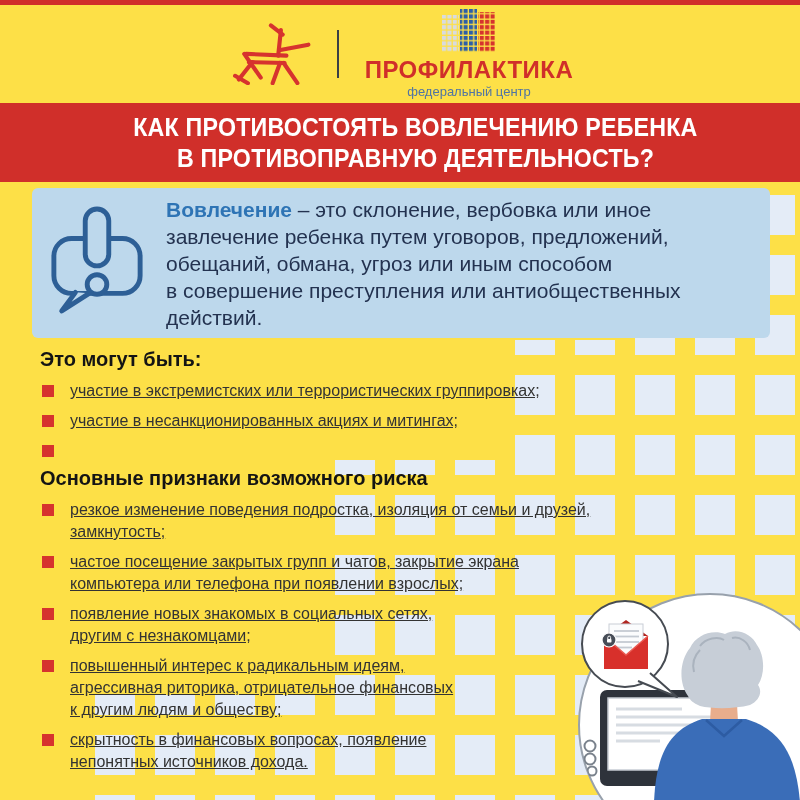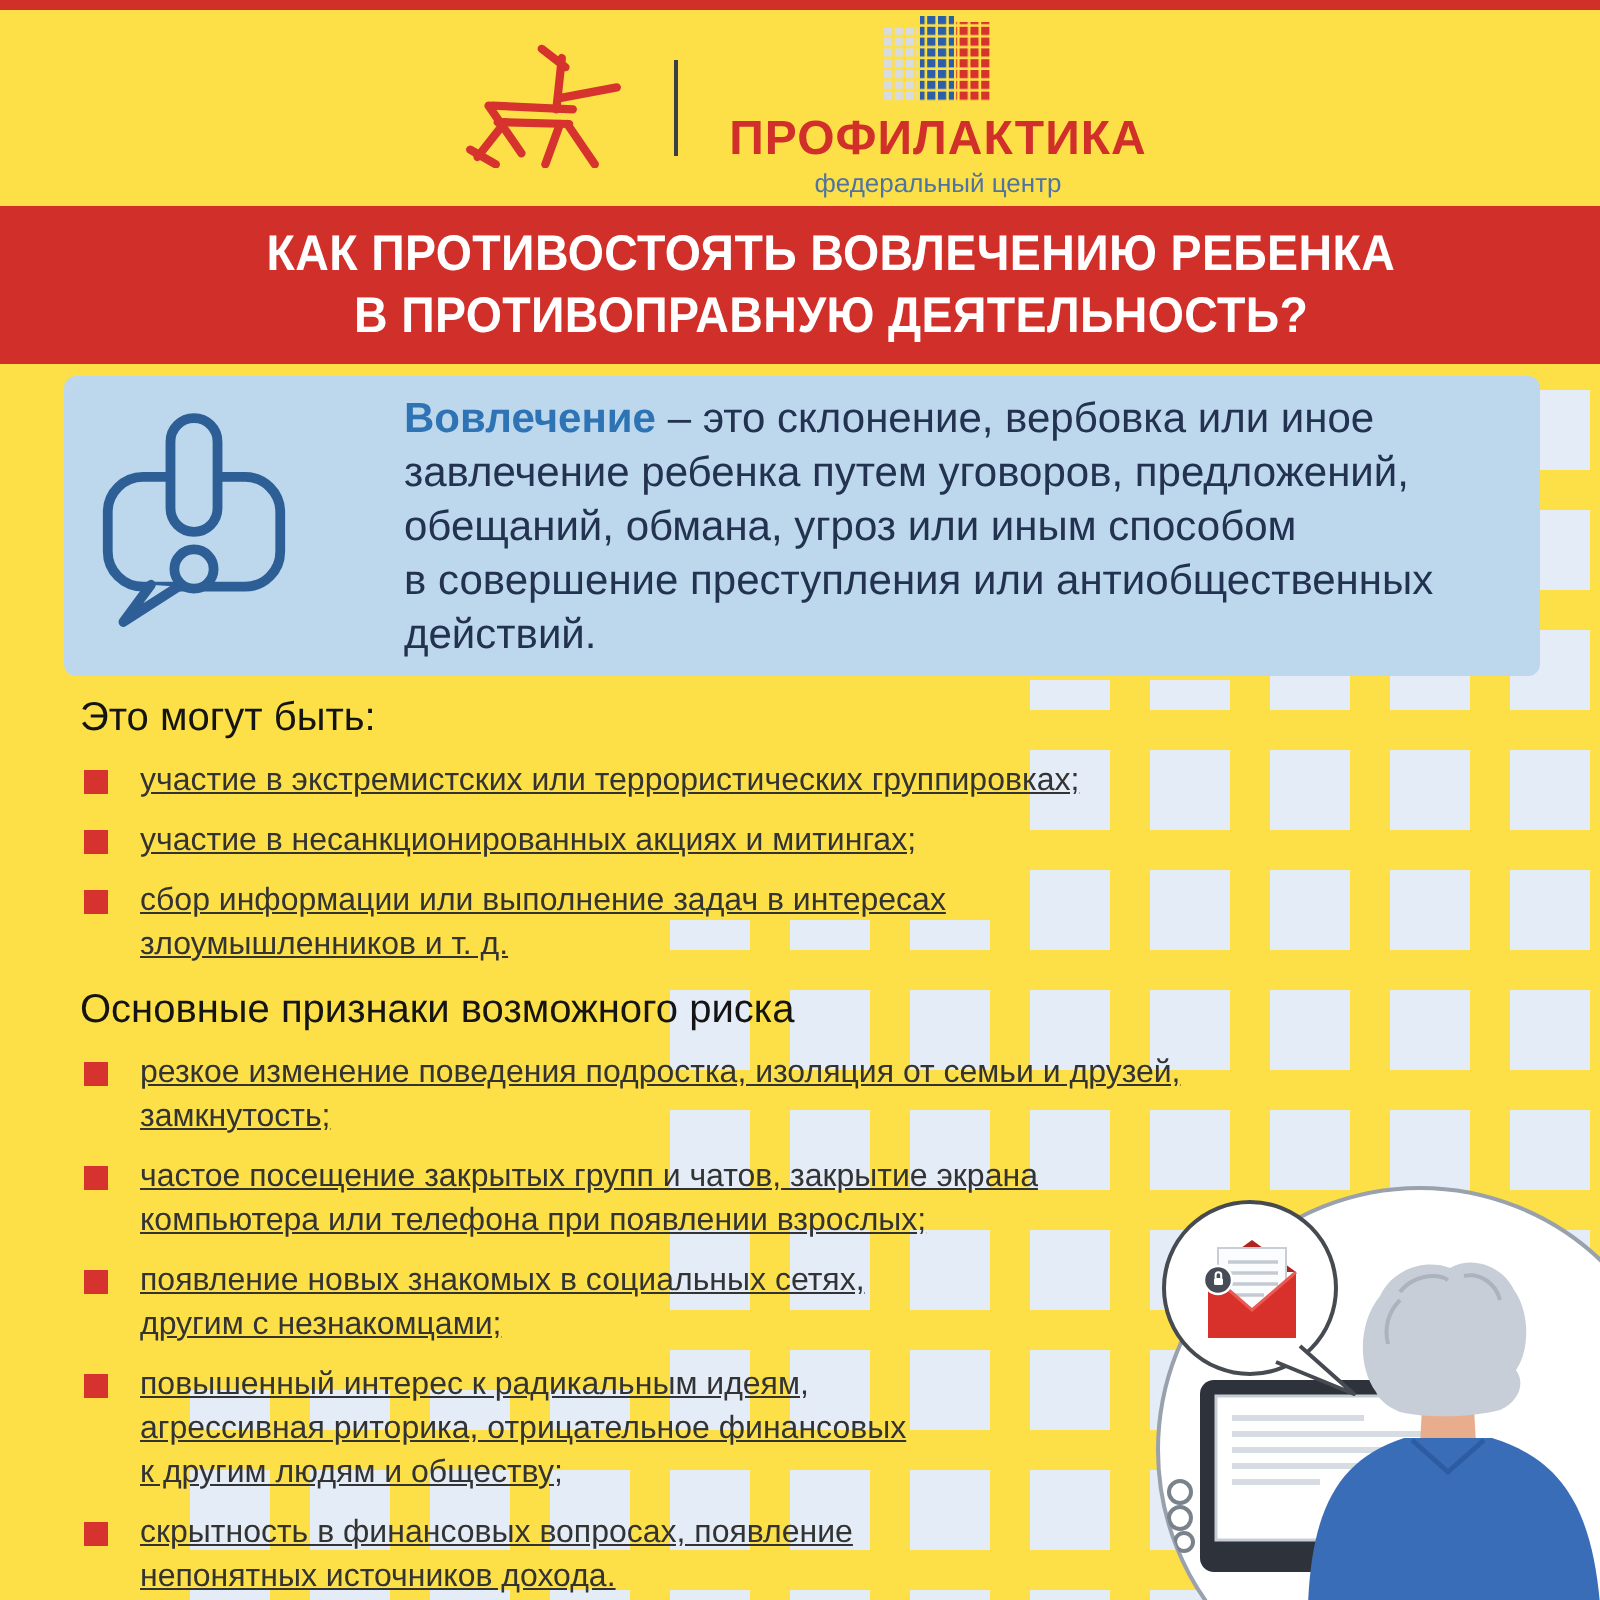--- a/index.html
+++ b/index.html
@@ -23,29 +23,29 @@
   .brand-sub { color: #4f74a3; font-size: 13px; margin-top: 1px; }
 
   
   .title-band { position: absolute; top: 103px; left: 0; width: 800px; height: 79px; background: #d02f2a;
                 display: flex; flex-direction: column; align-items: center; justify-content: center; z-index: 2; padding-left: 31px; }
   .title-line { color: #ffffff; font-size: 25px; font-weight: 800; line-height: 31px;
                 white-space: nowrap; transform: scaleX(0.93); letter-spacing: 0.2px; }
 
   
   .definition-panel { position: absolute; top: 188px; left: 32px; width: 738px; height: 150px;
-                      background: #bdd8ec; border-radius: 6px; display: flex; align-items: center; z-index: 2; gap: 36px; }
+                      background: #bdd8ec; border-radius: 6px; display: flex; align-items: center; z-index: 2; }
   .alert-icon { flex: none; margin: 0 20px 0 16px; }
   .definition-text { color: #233250; font-size: 21px; line-height: 27px; }
   .definition-text .def-line { white-space: nowrap; }
   .definition-term { color: #2e74b5; font-weight: 700; }
 
   
   .content { position: absolute; top: 338px; left: 40px; width: 730px; z-index: 2; }
-  .sec-heading { font-size: 20px; font-weight: 400; color: #141414; margin: 9px 0; line-height: 24px; }
+  .sec-heading { font-size: 20px; font-weight: 700; color: #141414; margin: 9px 0; line-height: 24px; }
   ul.bullet-list { list-style: none; }
   ul.bullet-list li { display: flex; margin-bottom: 8px; }
   .bullet { width: 12px; height: 12px; background: #d6332e; flex: none; margin: 5px 16px 0 2px; }
   .item-lines div { font-size: 16px; line-height: 22px; color: #333333; white-space: nowrap; text-decoration: underline; }
 
   
   .illustration { position: absolute; left: 560px; top: 580px; width: 240px; height: 220px; z-index: 3; overflow: visible; }
   .illustration svg { overflow: visible; }
 </style>
 </head>
@@ -143,24 +143,20 @@
           </div>
       </li>
       <li>
         <span class="bullet"></span>
         <div class="item-lines">
             <div>участие в несанкционированных акциях и митингах;</div>
           </div>
       </li>
       <li>
         <span class="bullet"></span>
-        <div class="item-lines">
-          <div>сбор информации или выполнение задач в интересах</div>
-          <div>злоумышленников и т. д.</div>
-        </div>
       </li>
     </ul>
 
     <div class="sec-heading">Основные признаки возможного риска</div>
     <ul class="bullet-list">
       <li>
         <span class="bullet"></span>
         <div class="item-lines">
           <div>резкое изменение поведения подростка, изоляция от семьи и друзей,</div>
           <div>замкнутость;</div>

